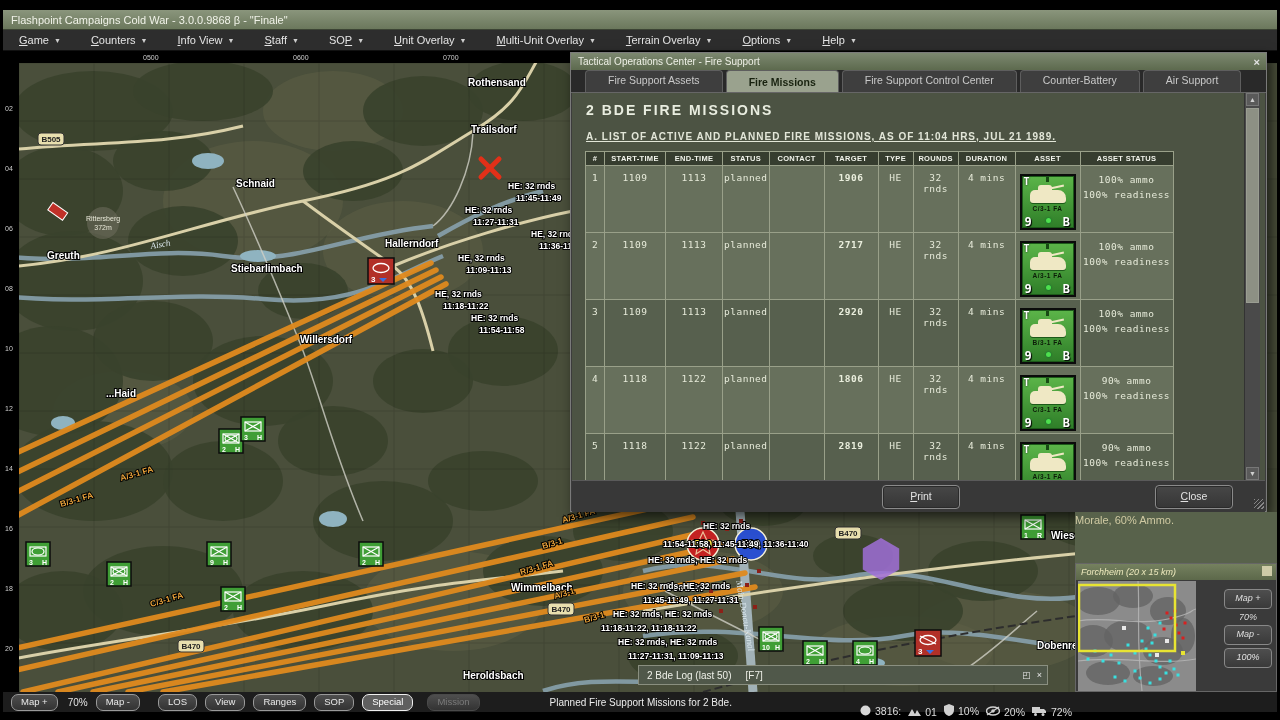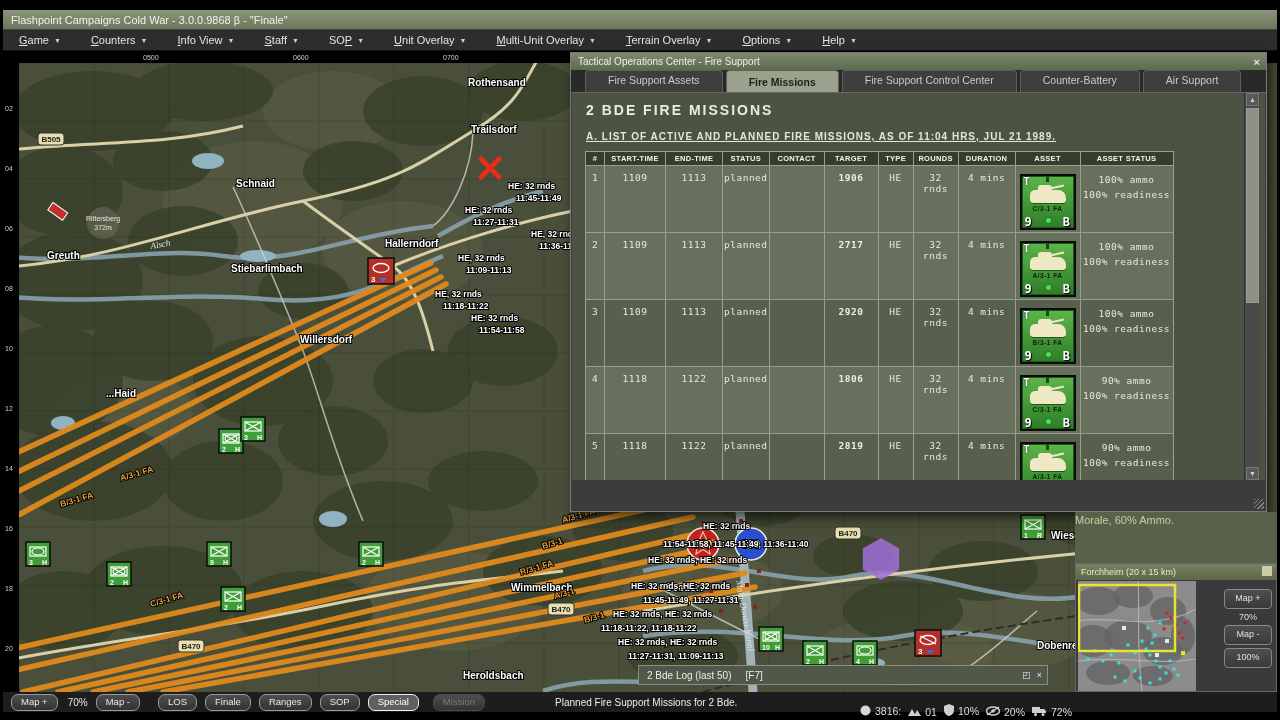--- a/index.html
+++ b/index.html
@@ -65,21 +65,21 @@
   .dlg-btn{position:absolute;top:4px;width:76px;height:22px;background:linear-gradient(#474747,#363636);
     border:1px solid #8a8a8a;border-radius:4px;color:#e2e2e2;font-size:10.5px;text-align:center;
     line-height:21px;cursor:pointer;box-shadow:inset 0 0 0 1px #2a2a2a;}
   .dlg-btn::first-letter{text-decoration:underline;}
   #grip{position:absolute;right:2px;bottom:2px;width:10px;height:10px;
     background:repeating-linear-gradient(135deg,#888 0 1px,transparent 1px 3px);}
   
   #under-panel{left:1075px;top:512px;width:202px;height:51px;background:#58624b;overflow:hidden;}
   #under-panel div{margin-top:2px;text-align:left;color:#cfc9a2;font-size:11px;}
   
-  #minimap{left:1075px;top:563px;width:202px;height:129px;background:#3a3a3a;border:1px solid #666;box-sizing:border-box;}
+  #minimap{left:1075px;top:563px;width:202px;height:129px;background:#3a3a3a;border:1px solid #666;box-sizing:border-box;font-style:italic;}
   #mm-title{left:0;top:0;right:0;height:16px;background:linear-gradient(#75815f,#5c684a);
     color:#ece8bc;font-size:9px;line-height:16px;padding-left:5px;}
   #mm-restore{position:absolute;right:4px;top:2px;width:10px;height:10px;background:#d8d4b0;
     clip-path:polygon(0 0,100% 0,100% 100%,0 100%);opacity:.9;}
   #mm-buttons{position:absolute;right:4px;top:22px;width:48px;text-align:center;}
   .mm-btn{width:46px;height:18px;margin:3px 0;background:linear-gradient(#4e4e4e,#3a3a3a);
     border:1px solid #888;border-radius:4px;color:#e0e0e0;font-size:9px;line-height:17px;cursor:pointer;}
   .mm-label{color:#ddd;font-size:9px;margin:3px 0;}
   
   #logbar{left:638px;top:665px;width:410px;height:20px;background:#50584a;border:1px solid #8a8f80;
@@ -606,20 +606,24 @@
             </td>
           </tr>
         </tbody>
     </table>
     <div id="dlg-scroll">
       <div class="sb-btn" style="top:0">▲</div>
       <div id="sb-thumb"></div>
       <div class="sb-btn" style="bottom:0">▼</div>
     </div>
   </div>
+  <div id="dlg-buttons" class="abs">
+    <div class="dlg-btn" style="left:310px">Print</div>
+    <div class="dlg-btn" style="left:583px">Close</div>
+  </div>
   <div id="grip"></div>
 </div>
 
 <div id="under-panel" class="abs">
   <div>Morale, 60% Ammo.</div>
 </div>
 
 <div id="minimap" class="abs">
   <div id="mm-title" class="abs">
     <span>Forchheim (20 x 15 km)</span>
@@ -697,21 +701,21 @@
     <span>×</span>
   </span>
 </div>
 
 <div id="statusbar" class="abs">
   <span id="sb-buttons" style="display:flex;align-items:center">
       <span class="sb-pill">Map +</span>
       <span class="sb-zoom">70%</span>
       <span class="sb-pill">Map -</span>
       <span class="sb-pill" style="margin-left: 18px;">LOS</span>
-      <span class="sb-pill">Finale</span>
+      <span class="sb-pill">View</span>
       <span class="sb-pill">Ranges</span>
       <span class="sb-pill">SOP</span>
       <span class="sb-pill active">Special</span>
       <span class="sb-pill disabled" style="margin-left: 14px;">Mission</span>
     </span>
   <span id="sb-status">Planned Fire Support Missions for 2 Bde.</span>
   <span id="sb-right">
       <span style="display: inline-flex; align-items: center; gap: 4px;">
         <span class="icon"><svg width="11" height="11">
             <circle cx="5.5" cy="5.5" r="5" fill="#d8d8d8"></circle>

